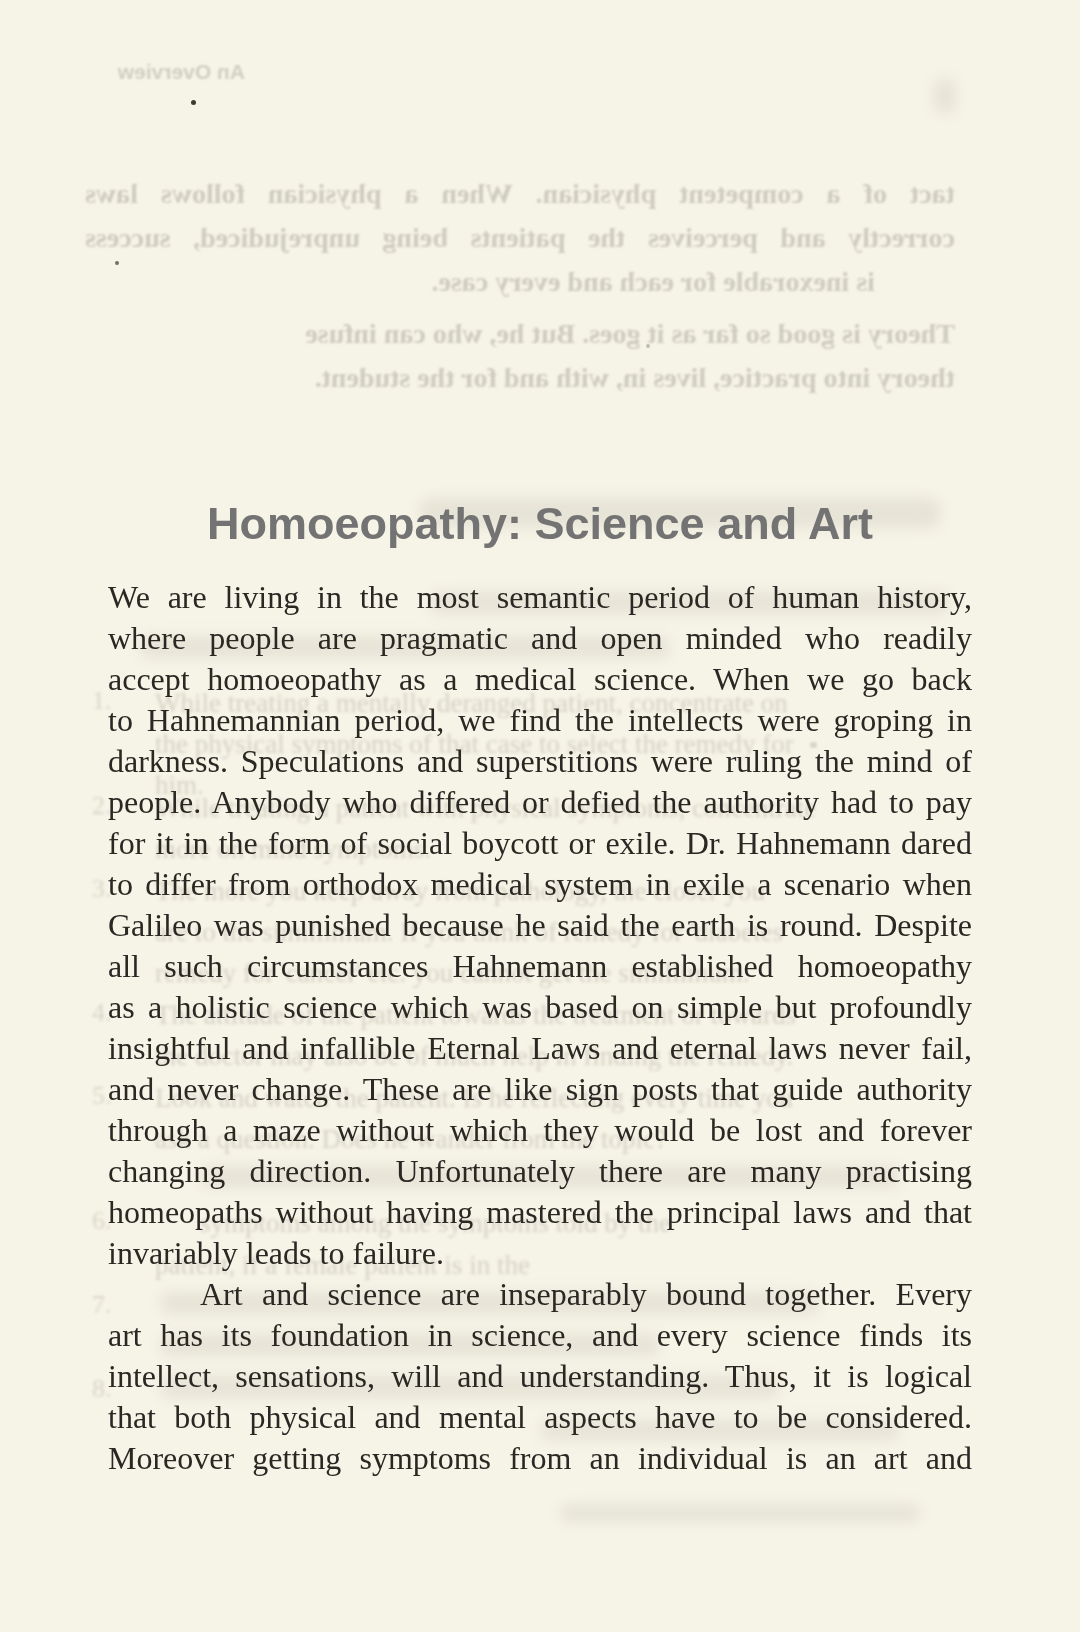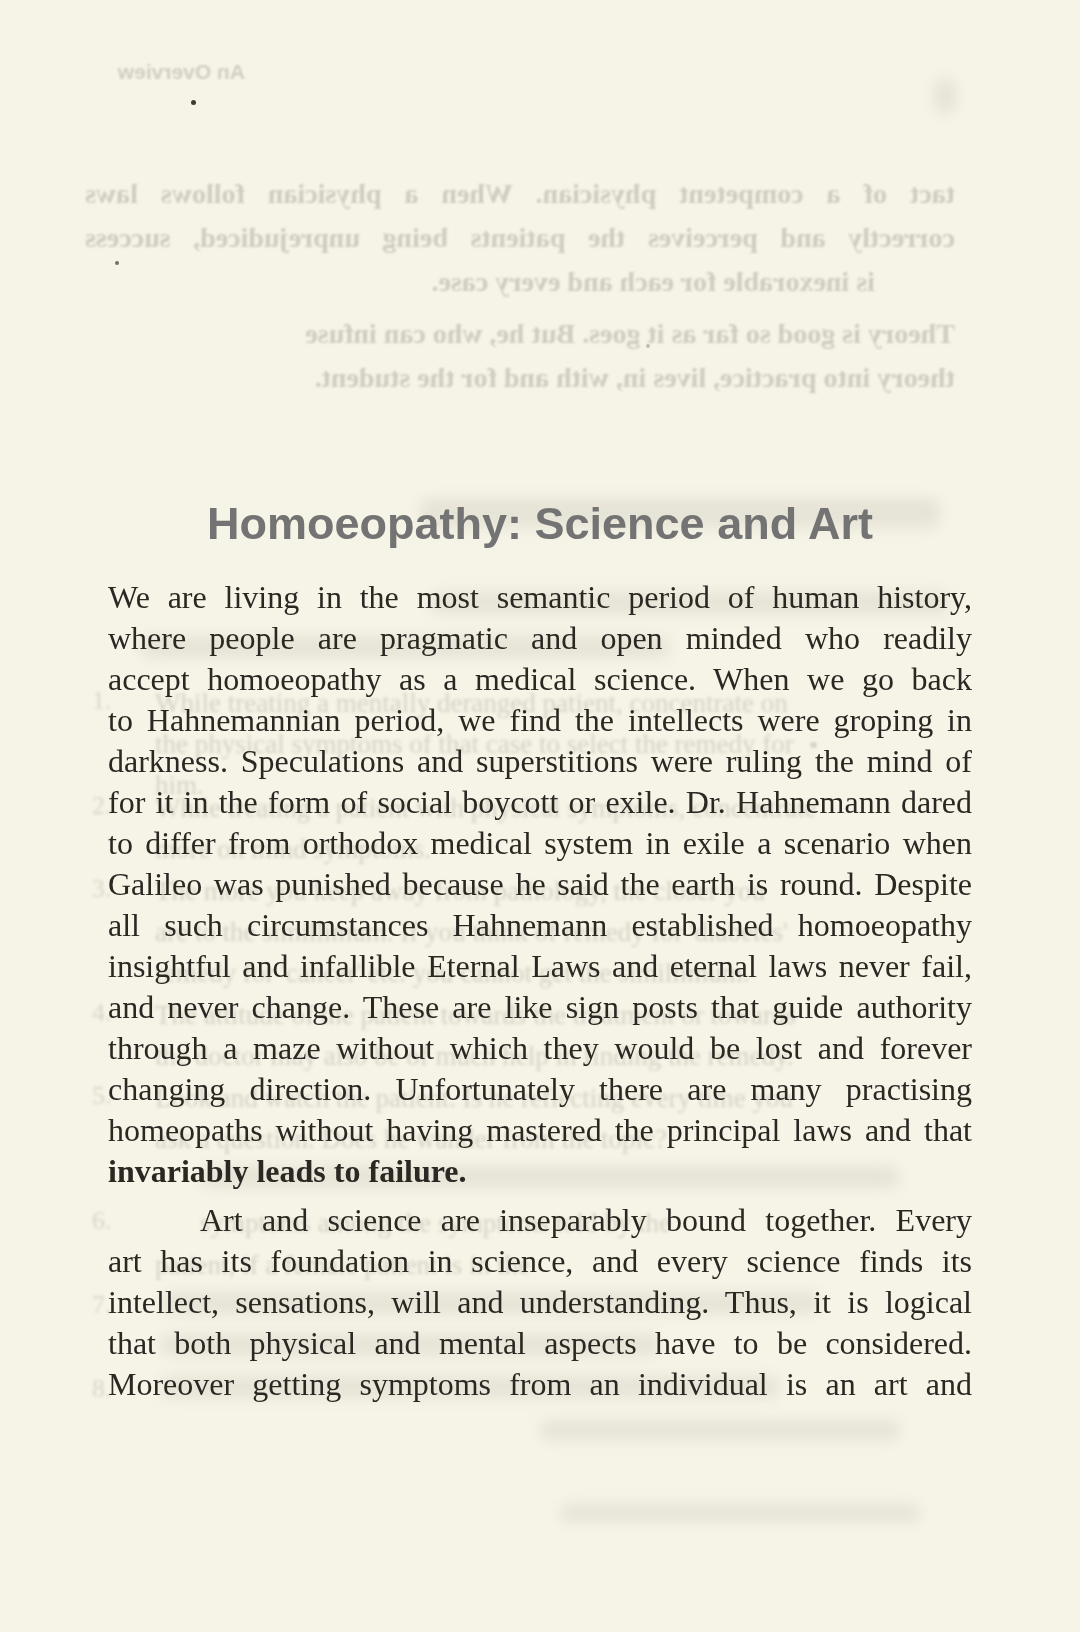--- a/index.html
+++ b/index.html
@@ -54,23 +54,23 @@
     text-align: center;
     font-family: "Liberation Sans", "DejaVu Sans", sans-serif;
     font-weight: bold; font-size: 45px; letter-spacing: 0px;
     color: #737373;
   }
   .body-text {
     position: absolute; left: 108px; top: 577px; width: 864px;
     font-size: 32px; line-height: 41px;
     color: #2b2824;
   }
-  .para + .para { margin-top: 8px; }
+  .para + .para { }
   .bline { text-align: justify; text-align-last: justify; }
-  .bline.no-just { text-align-last: left; font-weight: bold; }
+  .bline.no-just { text-align-last: left; }
   
   .speck { position: absolute; border-radius: 50%; z-index: 3; }
   .speck-a { left: 191px; top: 100px; width: 5px; height: 5px; background: #3d3b33; }
   .speck-b { left: 115px; top: 261px; width: 4px; height: 4px; background: rgba(70,68,58,0.75); }
   .speck-c { left: 810px; top: 742px; width: 7px; height: 6px; background: rgba(110,108,96,0.22); filter: blur(1px); }
   .speck-d { left: 646px; top: 344px; width: 4px; height: 4px; background: rgba(90,88,76,0.35); filter: blur(0.5px); }
 </style>
 </head>
 <body>
 
@@ -124,24 +124,26 @@
 
   <div id="ink-layer">
     <h1 class="page-title">Homoeopathy: Science and Art</h1>
     <div class="body-text">
         <div class="para">
           <div class="bline">We are living in the most semantic period of human history,</div>
           <div class="bline">where people are pragmatic and open minded who readily</div>
           <div class="bline">accept homoeopathy as a medical science. When we go back</div>
           <div class="bline">to Hahnemannian period, we find the intellects were groping in</div>
           <div class="bline">darkness. Speculations and superstitions were ruling the mind of</div>
+          <div class="bline">people. Anybody who differed or defied the authority had to pay</div>
           <div class="bline">for it in the form of social boycott or exile. Dr. Hahnemann dared</div>
           <div class="bline">to differ from orthodox medical system in exile a scenario when</div>
           <div class="bline">Galileo was punished because he said the earth is round.  Despite</div>
           <div class="bline">all such circumstances Hahnemann established homoeopathy</div>
+          <div class="bline">as a holistic science which was based on simple but profoundly</div>
           <div class="bline">insightful and infallible Eternal Laws and eternal laws never fail,</div>
           <div class="bline">and never change. These are like sign posts that guide authority</div>
           <div class="bline">through a maze without which they would be lost and forever</div>
           <div class="bline">changing direction. Unfortunately there are many practising</div>
           <div class="bline">homeopaths without having mastered the principal laws and that</div>
           <div class="bline no-just">invariably leads to failure.</div>
         </div>
         <div class="para">
           <div class="bline" style="padding-left: 92px;">Art and science are inseparably bound together.  Every</div>
           <div class="bline">art has its foundation in science, and every science finds its</div>

